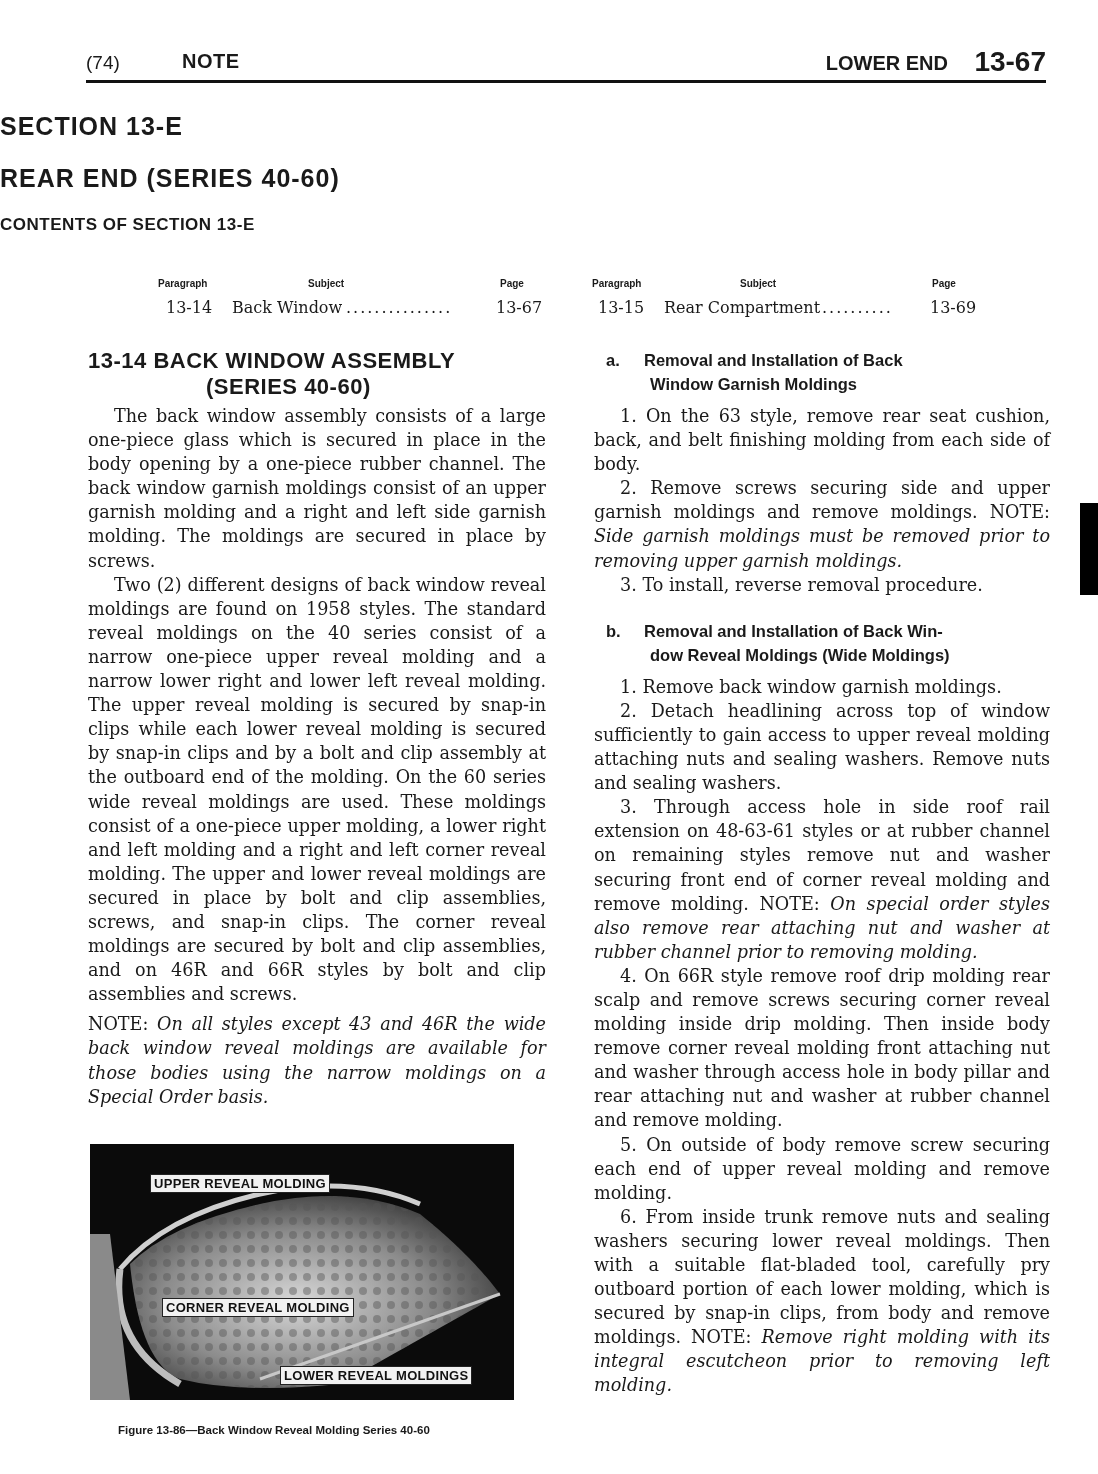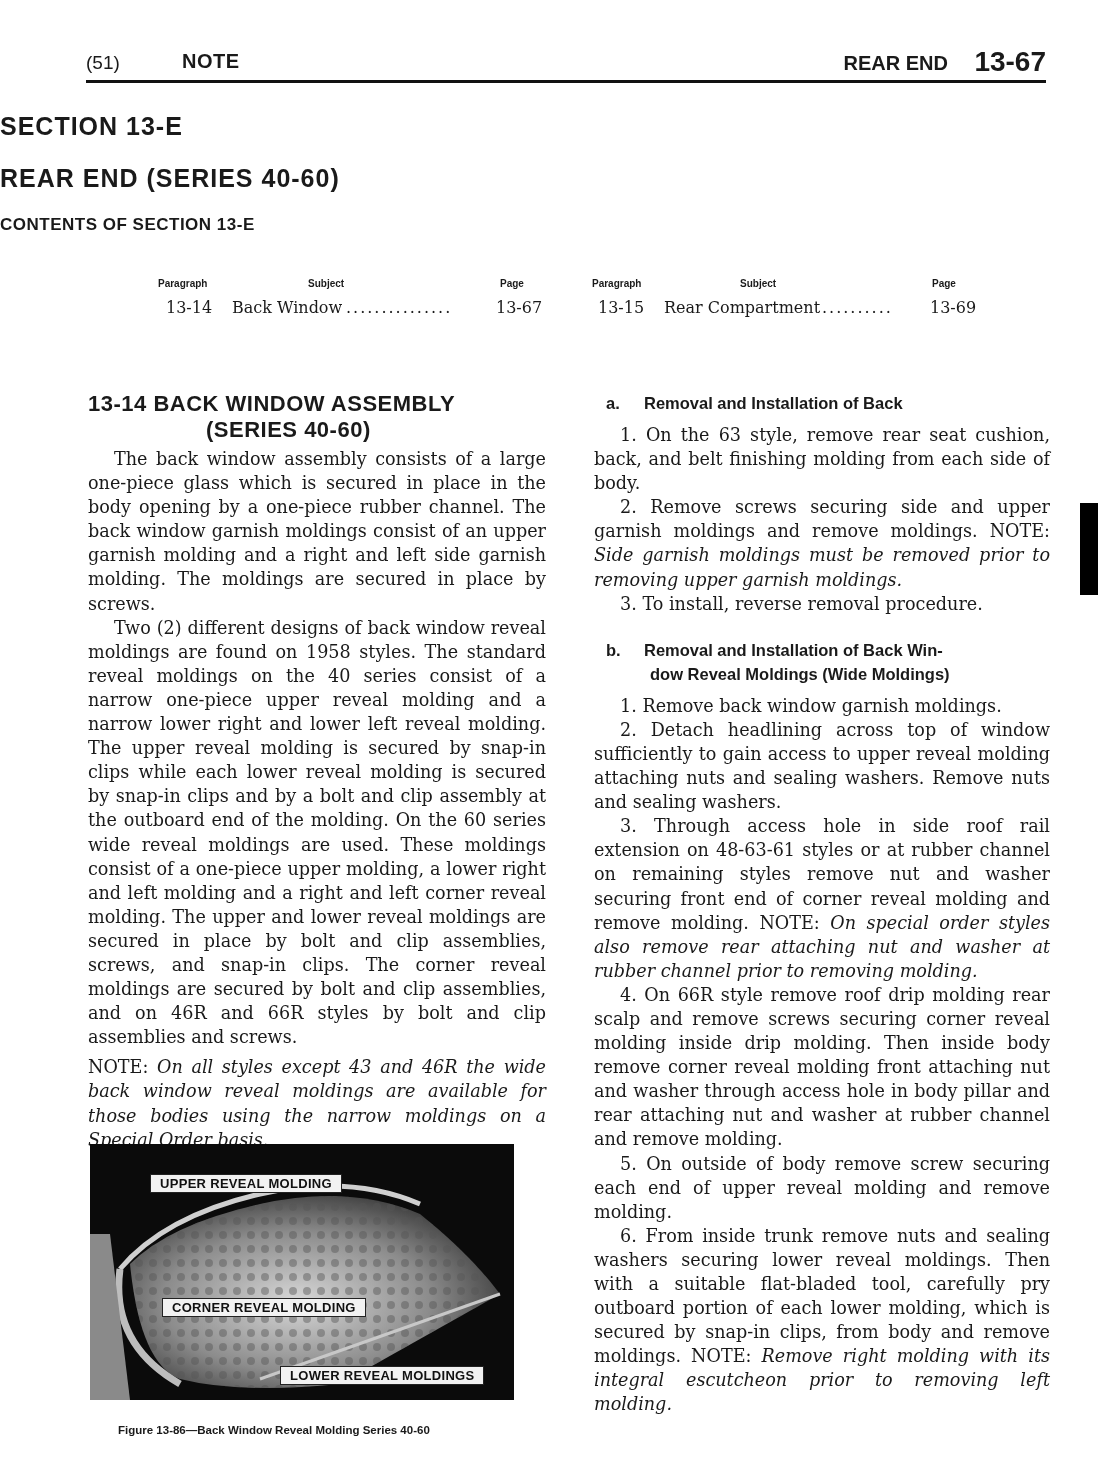--- a/index.html
+++ b/index.html
@@ -22,45 +22,45 @@
   .t3 { top: 215px; font-size: 17px; letter-spacing: 0.5px; }
 
   .toc { position: absolute; top: 278px; font-size: 16px; text-align: right; }
   .toc .hdr { font-family: "Liberation Sans", sans-serif; font-weight: bold; font-size: 10px; position: relative; height: 16px; }
   .toc .hdr span { position: absolute; top: 0; }
   .toc .row { position: relative; height: 24px; margin-top: 4px; }
   .toc .row span { position: absolute; top: 0; white-space: nowrap; }
   .toc-left { left: 158px; width: 386px; }
   .toc-right { left: 592px; width: 386px; }
 
-  .col { position: absolute; font-size: 17.6px; line-height: 24.1px; text-align: justify; margin-top: 43px; }
+  .col { position: absolute; font-size: 17.6px; line-height: 24.1px; text-align: justify; }
   .col-left { left: 88px; width: 458px; top: 348px; }
   .col-right { left: 594px; width: 456px; top: 348px; }
   .h2 { font-family: "Liberation Sans", sans-serif; font-weight: bold; font-size: 22px; line-height: 26px; letter-spacing: 0.5px; margin: 0 0 4px 0; }
   .h2 .indent { padding-left: 118px; display: block; }
   .h3 { font-family: "Liberation Sans", sans-serif; font-weight: bold; font-size: 16.5px; line-height: 24px; margin: 0 0 8px 0; }
   .h3 .lbl { display: inline-block; width: 38px; padding-left: 12px; }
   .h3 .cont { display: block; padding-left: 56px; }
   p { margin: 0; text-indent: 26px; }
   p.noindent { text-indent: 0; margin-top: 6px; }
   .it { font-style: italic; }
   .gap { margin-top: 8px; }
 
   .figure { position: absolute; left: 90px; top: 1144px; width: 424px; height: 256px; background: #0b0b0b; overflow: hidden; }
   .fig-caption { position: absolute; left: 118px; top: 1424px; font-size: 11.5px; font-weight: bold; font-family: "Liberation Sans", sans-serif; white-space: nowrap; }
-  .fig-label { position: absolute; background: #f2f2f2; color: #111; font-family: "Liberation Sans", sans-serif; font-weight: bold; font-size: 13px; padding: 1px 9px; border: 1px solid #222; white-space: nowrap; letter-spacing: 0.3px; text-align: center; }
+  .fig-label { position: absolute; background: #f2f2f2; color: #111; font-family: "Liberation Sans", sans-serif; font-weight: bold; font-size: 13px; padding: 1px 3px; border: 1px solid #222; white-space: nowrap; letter-spacing: 0.3px; text-align: center; }
   .thumb-tab { position: absolute; left: 1080px; top: 503px; width: 18px; height: 92px; background: #000; }
 </style>
 </head>
 <body>
 
 <div class="header">
-  <span class="pnum">(51)</span>
+  <span class="pnum">(74)</span>
   <span class="body-lbl">NOTE</span>
-  <span class="rear-lbl">REAR END</span>
+  <span class="rear-lbl">LOWER END</span>
   <span class="pg-lbl">13-67</span>
 </div>
 
 <div class="sec-title t1">SECTION 13-E</div>
 <div class="sec-title t2">REAR END (SERIES 40-60)</div>
 <div class="sec-title t3">CONTENTS OF SECTION 13-E</div>
 
 <div class="toc toc-left">
   <div class="hdr">
     <span style="left:0">Paragraph</span>
@@ -120,20 +120,21 @@
   </svg>
   <div class="fig-label" style="left:60px; top:30px">UPPER REVEAL MOLDING</div>
   <div class="fig-label" style="left:72px; top:154px">CORNER REVEAL MOLDING</div>
   <div class="fig-label" style="left:190px; top:222px">LOWER REVEAL MOLDINGS</div>
 </div>
 <div class="fig-caption">Figure 13-86—Back Window Reveal Molding Series 40-60</div>
 
 <div class="col col-right">
   <div class="h3">
     <span class="lbl">a.</span><span>Removal and Installation of Back</span>
+    <span class="cont">Window Garnish Moldings</span>
   </div>
   <p>1. On the 63 style, remove rear seat cushion, back, and belt finishing molding from each side of body.</p>
   <p><span>2. Remove screws securing side and upper garnish moldings and remove moldings. </span><span>NOTE:</span> <span class="it">Side garnish moldings must be removed prior to removing upper garnish moldings.</span></p>
   <p>3. To install, reverse removal procedure.</p>
 
   <div class="h3 gap" style="margin-top:22px">
     <span class="lbl">b.</span><span>Removal and Installation of Back Win-</span>
     <span class="cont">dow Reveal Moldings (Wide Moldings)</span>
   </div>
   <p>1. Remove back window garnish moldings.</p>

